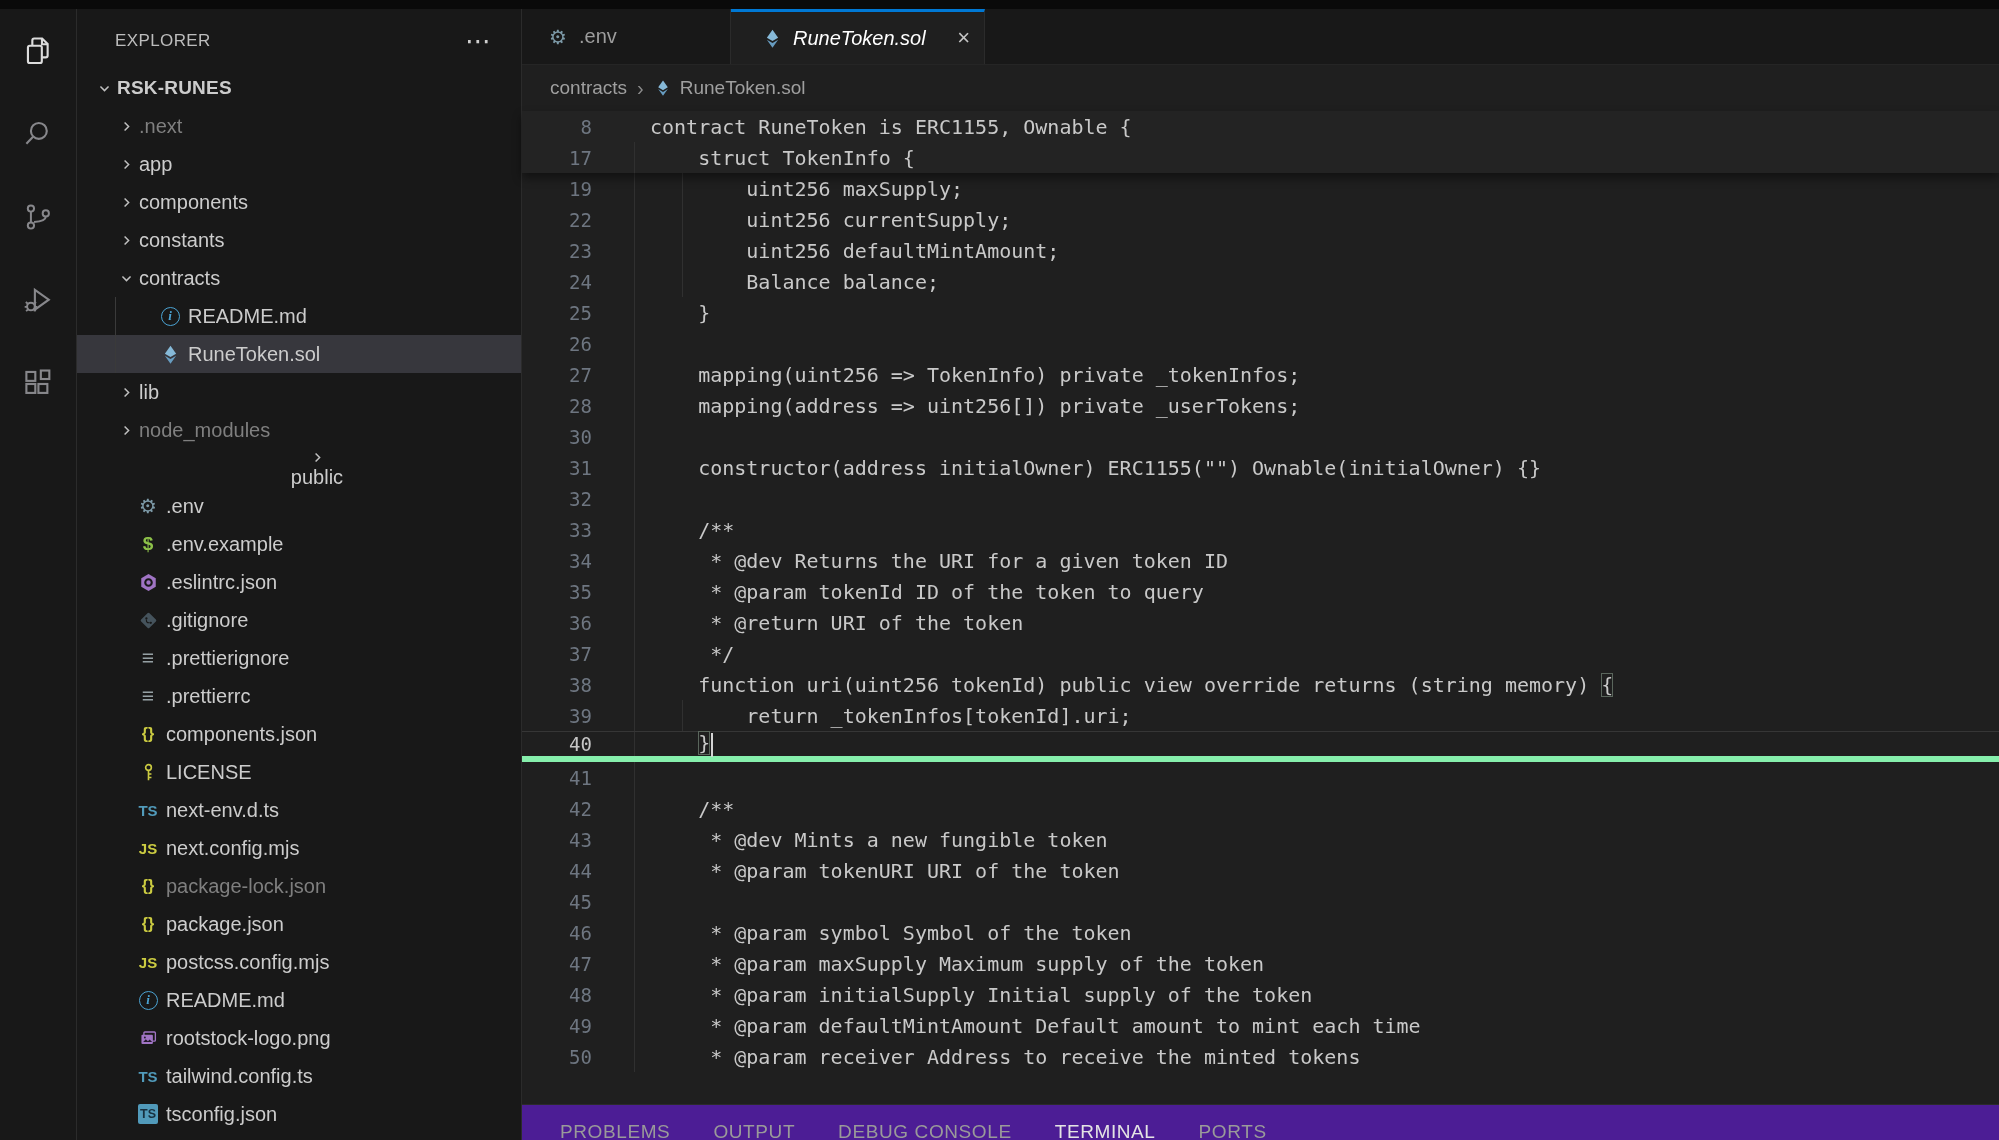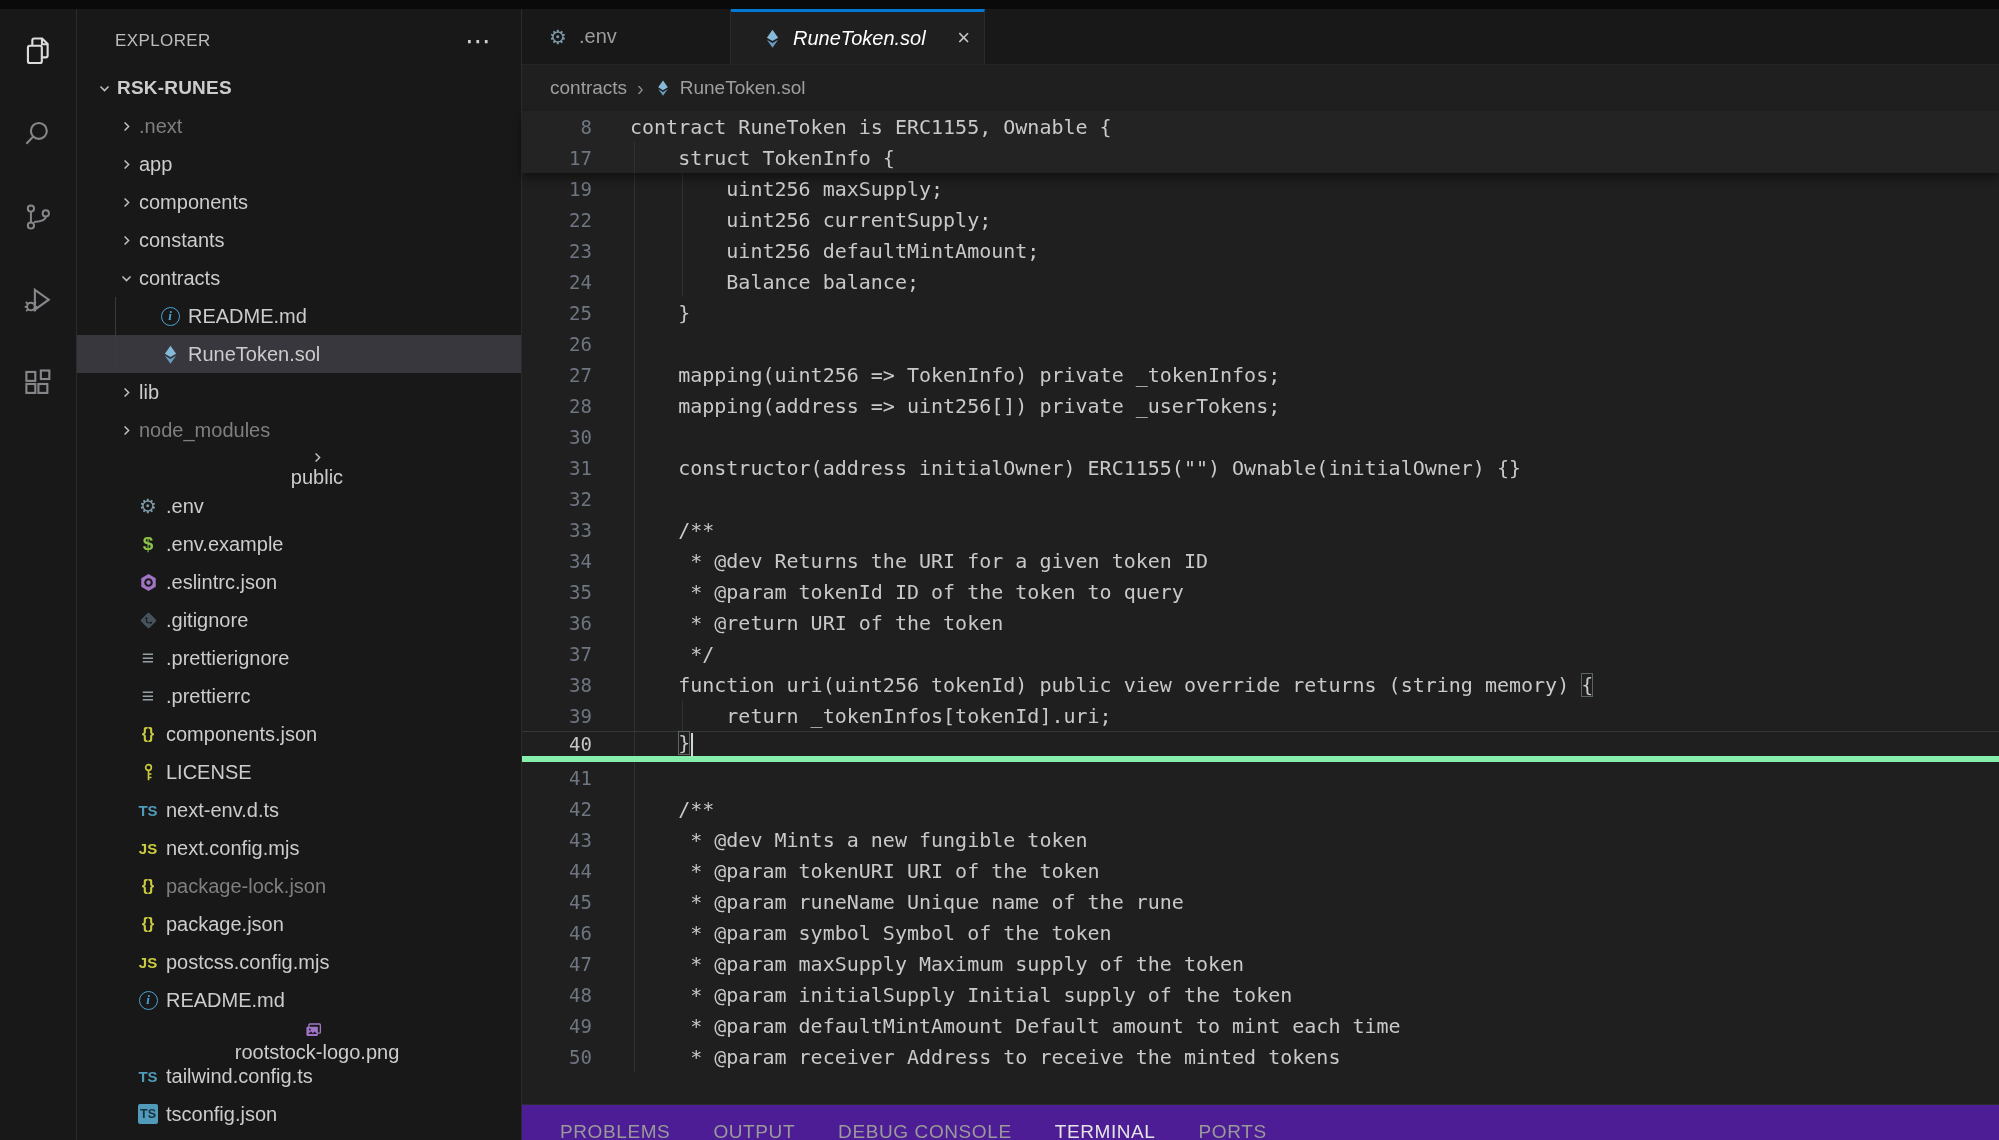--- a/index.html
+++ b/index.html
@@ -64,21 +64,21 @@
   .bc-ico{width:18px;height:18px;margin-right:8px;display:inline-flex;}
   .bc-ico svg{width:18px;height:18px;}
 
   
   .codearea{position:absolute;left:522px;top:173px;right:0;bottom:36px;overflow:hidden;background:#1f1f1f;}
   .sticky{position:absolute;left:522px;top:111px;right:0;height:62px;background:#232323;
     box-shadow:0 5px 9px rgba(0,0,0,.45);z-index:5;}
   .line{height:31px;display:flex;align-items:center;position:relative;white-space:pre;
     font-family:"DejaVu Sans Mono","Liberation Mono",monospace;font-size:20px;color:#c9c9c9;box-sizing:border-box;}
   .ln{width:70px;flex:none;text-align:right;color:#6e7681;font-size:19px;}
-  .ct{margin-left:38px;text-align:right;}
+  .ct{margin-left:58px;text-align:right;}
   .guide{position:absolute;top:0;bottom:0;width:1px;background:#303030;}
   .line.cur{border-top:1px solid #363636;border-bottom:6px solid #86efac;}
   .line.cur .ln{color:#c6c6c6;}
   .bracket{outline:1px solid #5a665c;outline-offset:-1px;}
   .cursor{display:inline-block;width:2px;height:24px;background:#d4d4d4;vertical-align:middle;margin-left:1px;}
 
   
   .panel{position:absolute;left:522px;bottom:0;right:0;height:36px;background:#4c1d95;
     border-top:1px solid #2b2b2b;box-sizing:border-box;display:flex;padding-left:38px;overflow:hidden;}
   .panel-tab{margin-right:43px;padding-top:16px;font-size:19px;letter-spacing:.6px;color:#9a9a9a;
@@ -308,21 +308,21 @@
         <span class="ic ic-js">JS</span>
         <span class="label">postcss.config.mjs</span>
       </div>
       <div class="row" style="padding-left: 36px;">
         <span class="spacer"></span>
         <span class="ic">
           <span class="ic-info">i</span>
         </span>
         <span class="label">README.md</span>
       </div>
-      <div class="row" style="padding-left: 36px; flex-direction: column;">
+      <div class="row" style="padding-left: 36px;">
         <span class="spacer"></span>
         <span class="ic">
           <svg viewBox="0 0 22 22" fill="none" xmlns="http://www.w3.org/2000/svg">
             <rect x="6.2" y="4.2" width="12" height="9.6" rx="1" stroke="#a074c4" stroke-width="1.4"></rect>
             <rect x="3.6" y="7.2" width="12" height="9.6" rx="1" fill="#a074c4"></rect>
             <path d="M5.4 14.6l2.8-2.9 2.2 2.2 1.8-1.8 2.6 2.5z" fill="#241a2c"></path>
             <circle cx="7.2" cy="10" r="1" fill="#241a2c"></circle>
           </svg>
         </span>
         <span class="label">rootstock-logo.png</span>
@@ -392,21 +392,21 @@
     <div class="line"><i class="guide" style="left: 112px;"></i><span class="ln">35</span><span class="ct">     * @param tokenId ID of the token to query</span></div>
     <div class="line"><i class="guide" style="left: 112px;"></i><span class="ln">36</span><span class="ct">     * @return URI of the token</span></div>
     <div class="line"><i class="guide" style="left: 112px;"></i><span class="ln">37</span><span class="ct">     */</span></div>
     <div class="line"><i class="guide" style="left: 112px;"></i><span class="ln">38</span><span class="ct">    function uri(uint256 tokenId) public view override returns (string memory) <span class="bracket">{</span></span></div>
     <div class="line"><i class="guide" style="left: 112px;"></i><i class="guide" style="left: 160.2px;"></i><span class="ln">39</span><span class="ct">        return _tokenInfos[tokenId].uri;</span></div>
     <div class="line cur"><i class="guide" style="left: 112px;"></i><span class="ln">40</span><span class="ct">    <span class="bracket">}</span><span class="cursor"></span></span></div>
     <div class="line"><i class="guide" style="left: 112px;"></i><span class="ln">41</span><span class="ct"></span></div>
     <div class="line"><i class="guide" style="left: 112px;"></i><span class="ln">42</span><span class="ct">    /**</span></div>
     <div class="line"><i class="guide" style="left: 112px;"></i><span class="ln">43</span><span class="ct">     * @dev Mints a new fungible token</span></div>
     <div class="line"><i class="guide" style="left: 112px;"></i><span class="ln">44</span><span class="ct">     * @param tokenURI URI of the token</span></div>
-    <div class="line"><i class="guide" style="left: 112px;"></i><span class="ln">45</span><span class="ct">     * @param runeName Unique name of the rune</span></div>
+    <div class="line"><i class="guide" style="left: 112px;"></i><span class="ln">45</span></div>
     <div class="line"><i class="guide" style="left: 112px;"></i><span class="ln">46</span><span class="ct">     * @param symbol Symbol of the token</span></div>
     <div class="line"><i class="guide" style="left: 112px;"></i><span class="ln">47</span><span class="ct">     * @param maxSupply Maximum supply of the token</span></div>
     <div class="line"><i class="guide" style="left: 112px;"></i><span class="ln">48</span><span class="ct">     * @param initialSupply Initial supply of the token</span></div>
     <div class="line"><i class="guide" style="left: 112px;"></i><span class="ln">49</span><span class="ct">     * @param defaultMintAmount Default amount to mint each time</span></div>
     <div class="line"><i class="guide" style="left: 112px;"></i><span class="ln">50</span><span class="ct">     * @param receiver Address to receive the minted tokens</span></div>
   </div>
 
 <div class="panel" id="panel">
     <div class="panel-tab">PROBLEMS</div>
     <div class="panel-tab">OUTPUT</div>

